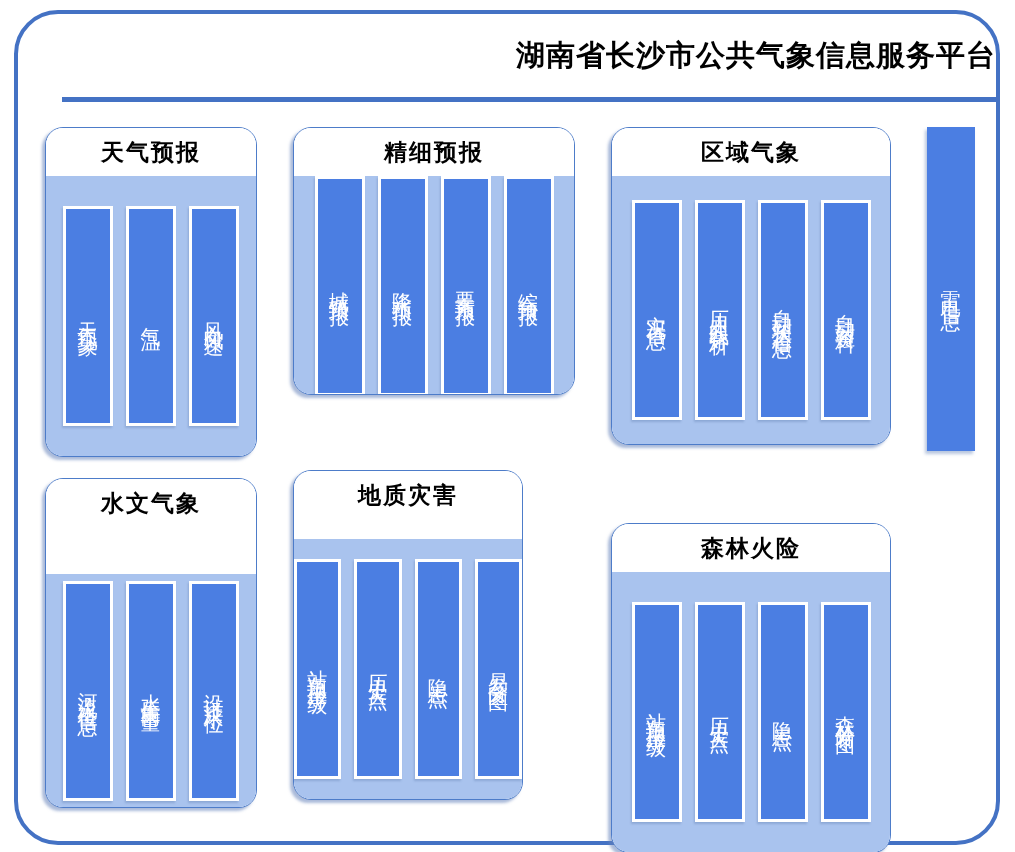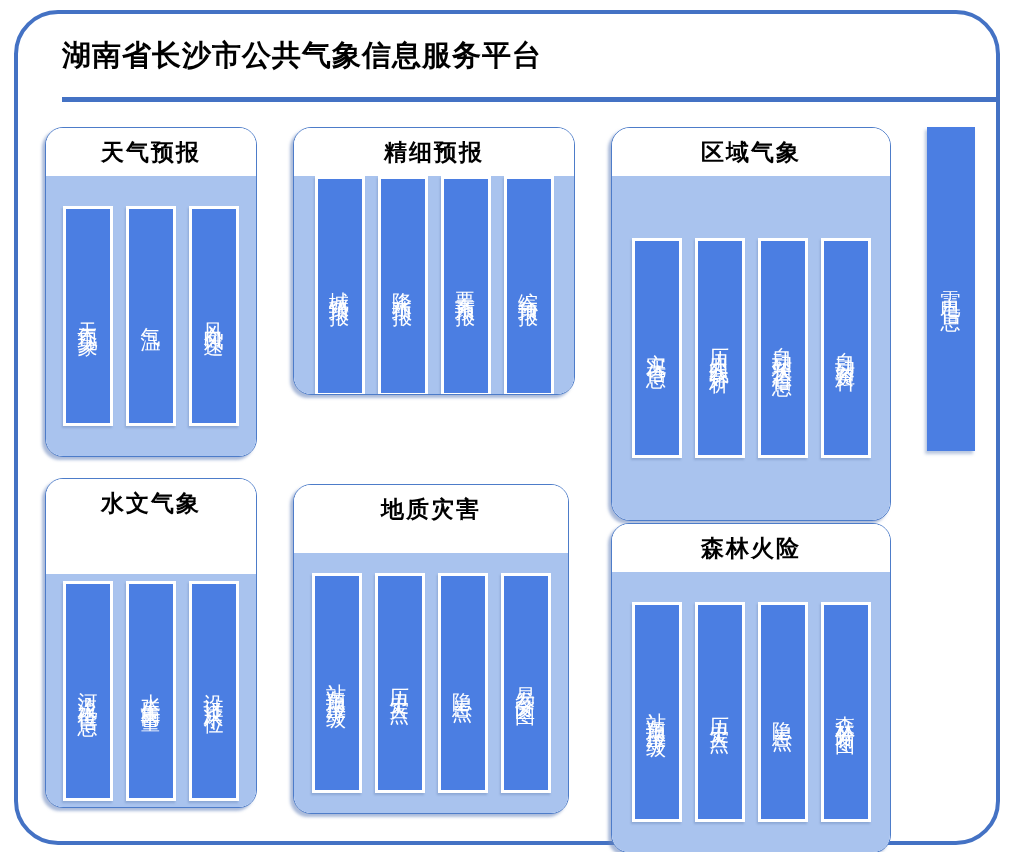--- a/index.html
+++ b/index.html
@@ -21,21 +21,21 @@
   .outer-frame{
     position:absolute;left:14px;top:10px;width:986px;height:835px;
     border:4px solid var(--outer-border);
     border-radius:44px;
     box-sizing:border-box;
     background:#ffffff;
   }
   .header-band{
     height:83px;
     border-bottom:5px solid var(--outer-border);
-    display:flex;align-items:center;justify-content:flex-start;margin-left:44px;
+    display:flex;align-items:center;justify-content:flex-end;margin-left:44px;
   }
   .main-title{
     font-size:29px;font-weight:700;color:var(--title-text);
     letter-spacing:1px;white-space:nowrap;
   }
   .panel{
     position:absolute;
     border:1.5px solid var(--panel-border);
     border-radius:18px;
     box-sizing:border-box;
@@ -76,23 +76,23 @@
   .side-bar{
     position:absolute;left:927px;top:127px;width:48px;height:324px;
     background:var(--bar-fill);
     display:flex;align-items:center;justify-content:center;
     box-shadow:-2px 3px 3px rgba(100,130,185,0.45);
   }
   .side-bar .module-label{letter-spacing:7px;}
   
   .p0{left:45px;top:127px;width:212px;height:330px;}
   .p1{left:293px;top:127px;width:282px;height:268px;}
-  .p2{left:611px;top:127px;width:280px;height:394px;border-radius:19px;}
+  .p2{left:611px;top:127px;width:280px;height:318px;}
   .p3{left:45px;top:478px;width:212px;height:330px;gap:47px;}
-  .p4{left:293px;top:484px;width:276px;height:330px;gap:20px;}
+  .p4{left:293px;top:470px;width:230px;height:330px;gap:20px;}
   .p5{left:611px;top:478px;width:280px;height:330px;margin-top:45px;}
 </style>
 </head>
 <body>
 
 <div class="canvas">
 
   <div class="outer-frame">
     <div class="header-band">
       <div class="main-title">湖南省长沙市公共气象信息服务平台</div>

